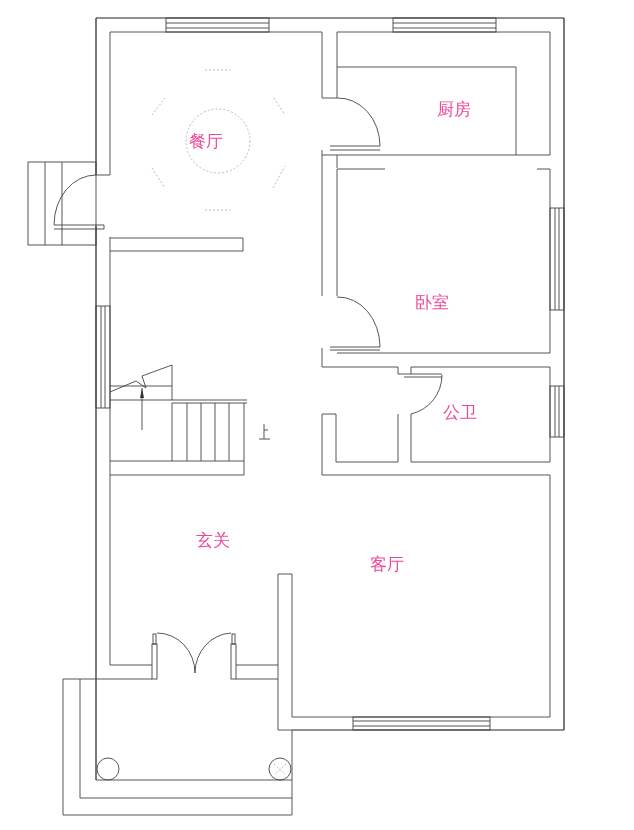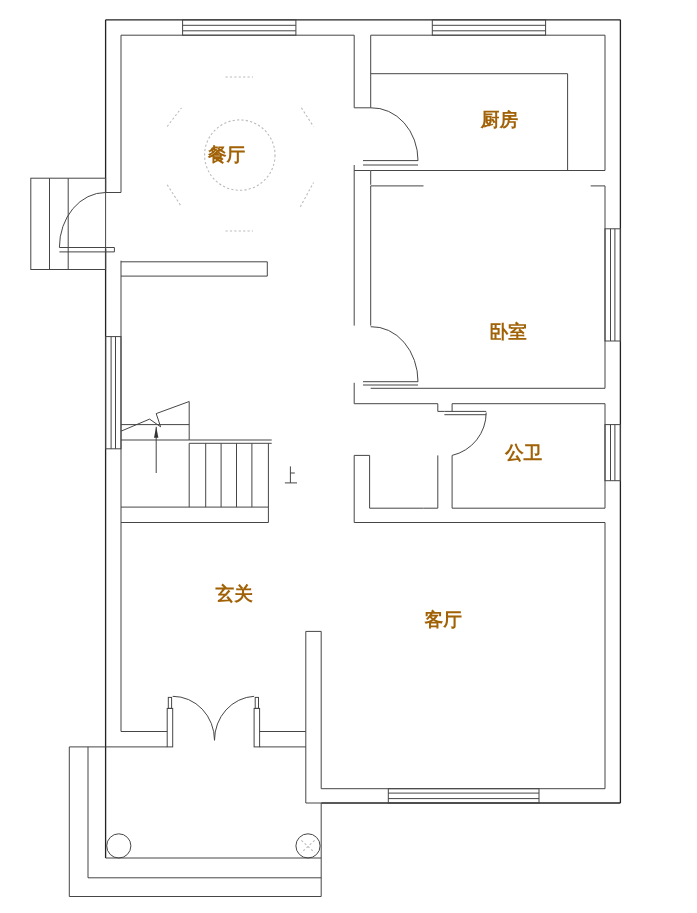--- a/index.html
+++ b/index.html
@@ -1,21 +1,21 @@
 <!DOCTYPE html>
 <html><head>
   <meta charset="utf-8">
   <style>
     html, body { margin: 0; padding: 0; background: #ffffff; }
     body { width: 634px; height: 830px; position: relative; overflow: hidden; font-family: "DejaVu Sans", sans-serif; }
     #plan { position: absolute; left: 0; top: 0; width: 634px; height: 830px; }
     .w { fill: none; stroke: #222; stroke-width: 1.2; }
     .wt { fill: none; stroke: #444; stroke-width: 0.9; }
     .faint { fill: none; stroke: #bbb; stroke-width: 1; stroke-dasharray: 2 2; }
-    .room-label { position: absolute; font-size: 17px; color: #a16207; font-weight: 700; letter-spacing: 0px; white-space: nowrap; transform: translate(-50%, -50%); }
+    .room-label { position: absolute; font-size: 17px; color: #ec4899; font-weight: 400; letter-spacing: 0px; white-space: nowrap; transform: translate(-50%, -50%); }
   </style>
 </head>
 <body>
 
 <svg id="plan" viewBox="0 0 634 830" xmlns="http://www.w3.org/2000/svg">
 
   <g>
 
     <line class="w" x1="96" y1="18" x2="564" y2="18"></line>
 
@@ -222,17 +222,17 @@
   <g>
     <circle class="wt" cx="280" cy="769" r="11"></circle>
     <line class="faint" x1="274" y1="764" x2="286" y2="775"></line>
     <line class="faint" x1="286" y1="764" x2="274" y2="775"></line>
   </g>
 </svg>
 
 <div>
   <span class="room-label" style="left:206px; top:141px;">餐厅</span>
   <span class="room-label" style="left:454px; top:109px;">厨房</span>
-  <span class="room-label" style="left:462px; top:302px;">卧室</span>
-  <span class="room-label" style="left:476px; top:412px;">公卫</span>
+  <span class="room-label" style="left:432px; top:302px;">卧室</span>
+  <span class="room-label" style="left:460px; top:412px;">公卫</span>
   <span class="room-label" style="left:213px; top:540px;">玄关</span>
-  <span class="room-label" style="left:403px; top:564px;">客厅</span>
+  <span class="room-label" style="left:387px; top:564px;">客厅</span>
 </div>
 
 </body></html>

